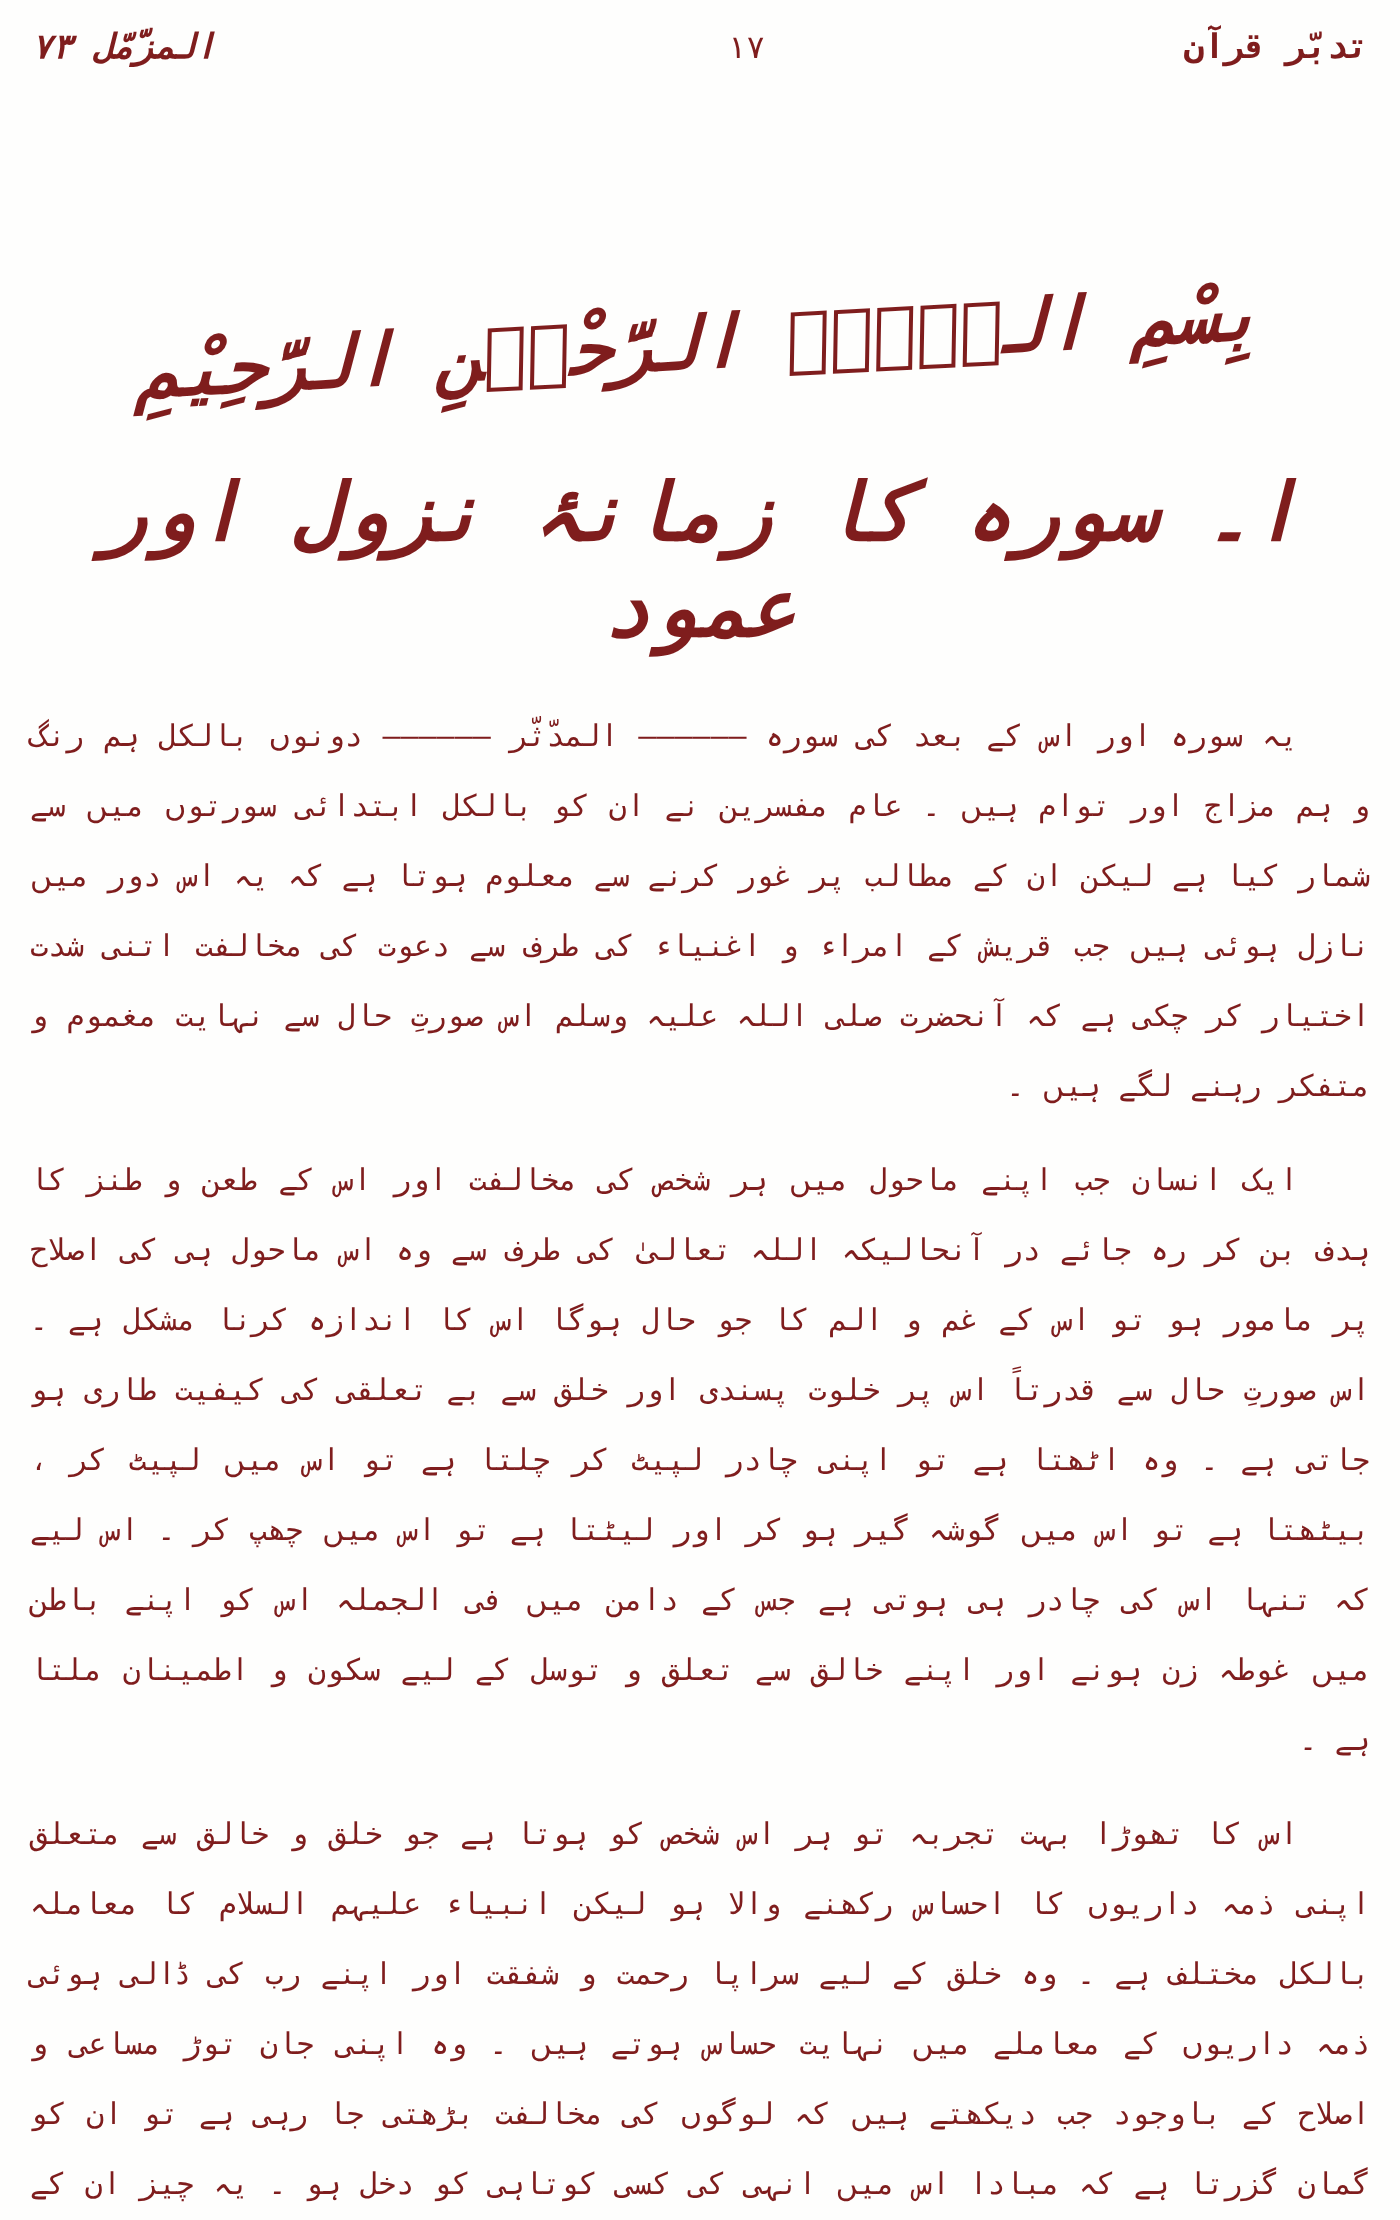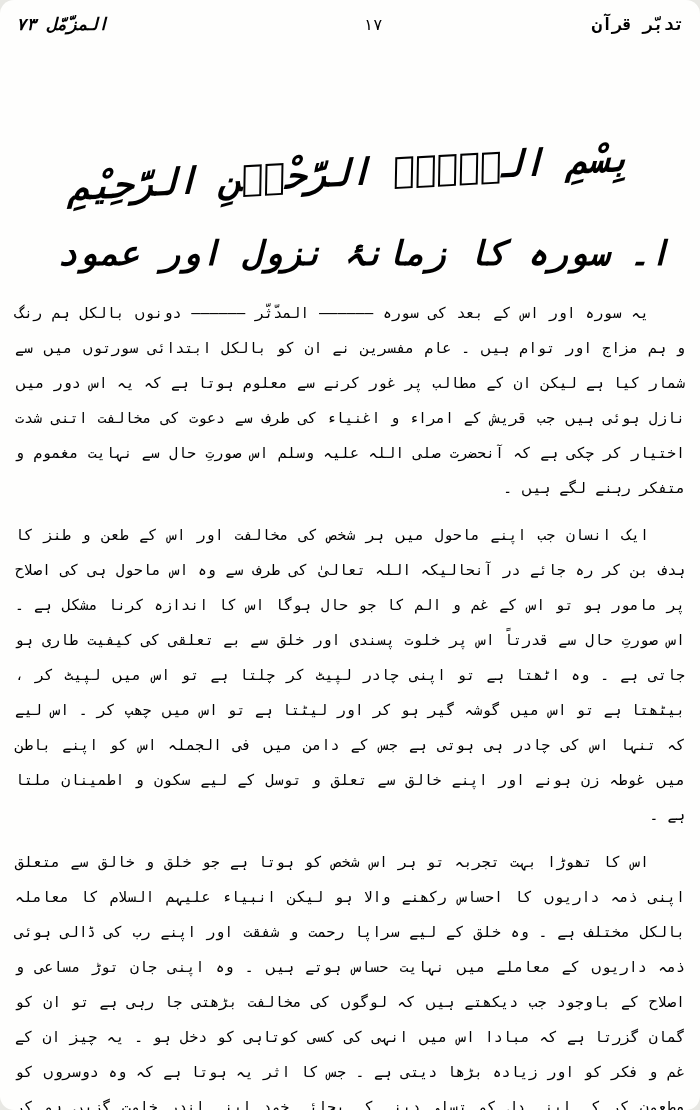--- a/index.html
+++ b/index.html
@@ -6,24 +6,23 @@
     margin: 0;
     padding: 0;
     background: #e8e8e4;
   }
   .page {
     position: relative;
     width: 700px;
     height: 1110px;
     margin: 0 auto;
     background: #fefefd;
-    color: #000000;
+    color: #7f1d1d;
     overflow: hidden;
     font-family: "DejaVu Sans Mono", "DejaVu Sans", sans-serif;
-    border-radius: 14px;
   }
   
   .running-head {
     display: flex;
     justify-content: space-between;
     align-items: baseline;
     padding: 14px 16px 0 16px;
     font-size: 17px;
     direction: ltr;
   }
@@ -39,21 +38,22 @@
     font-weight: 700;
     font-style: italic;
     direction: rtl;
     transform: rotate(-3deg) skewX(-4deg);
     letter-spacing: -1px;
   }
 
   
   .section-heading {
     margin: 40px 30px 0 30px;
-    font-size: 34px;
+    text-align: center;
+    font-size: 40px;
     font-weight: 700;
     font-style: italic;
     direction: rtl;
     line-height: 1.2;
   }
 
   
   .body-text {
     margin: 22px 15px 0 15px;
     direction: rtl;

